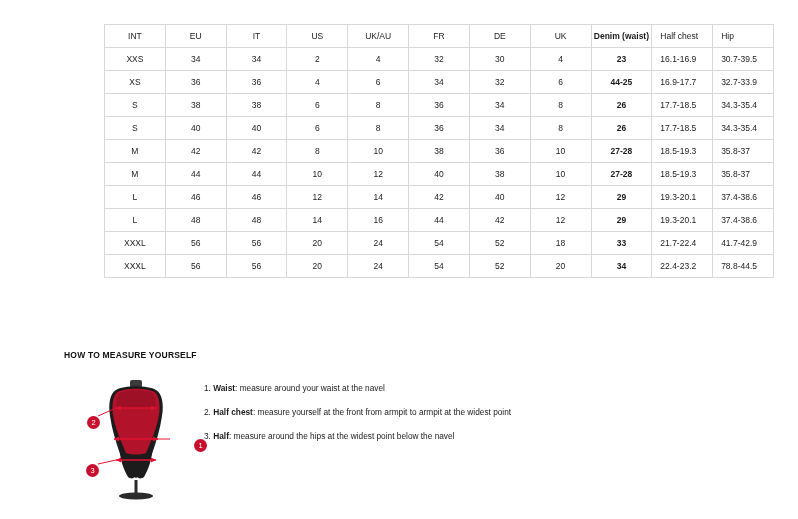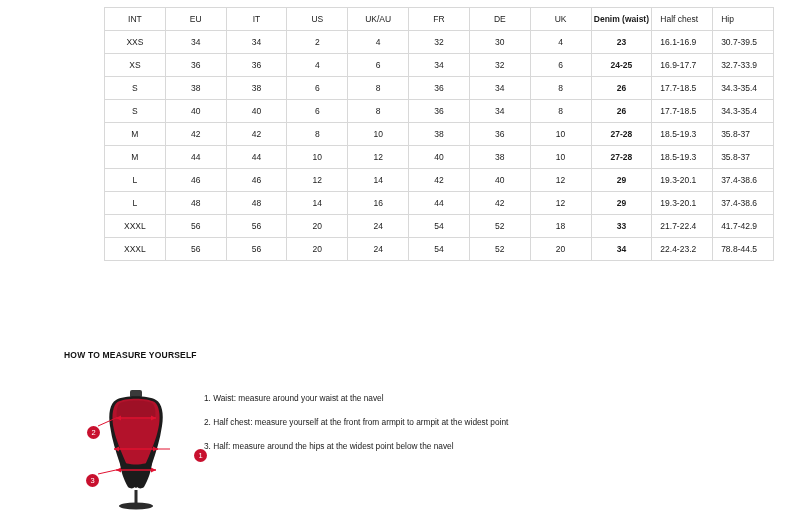--- a/index.html
+++ b/index.html
@@ -13,21 +13,21 @@
     font-family: "Liberation Sans", sans-serif;
     color: #1a1a1a;
     position: relative;
     overflow: hidden;
   }
 
   
   .table-wrap {
     position: absolute;
     left: 64px;
-    top: 7px;
+    top: 24px;
     width: 670px;
     padding-left: 40px;
   }
   table.size-table {
     border-collapse: collapse;
     width: 670px;
     table-layout: fixed;
   }
   table.size-table th,
   table.size-table td {
@@ -63,41 +63,41 @@
     position: absolute;
     left: 64px;
     top: 350px;
     width: 700px;
   }
   .howto-title {
     font-size: 8.5px;
     font-weight: bold;
     letter-spacing: 0.2px;
     color: #111;
-    margin-bottom: 20px;
+    margin-bottom: 10px;
   }
   .howto-body {
     display: flex;
     align-items: flex-start;
   }
   .figure-col {
     width: 140px;
     position: relative;
     height: 130px;
   }
   .notes-col {
     padding-top: 14px;
   }
   .note {
     font-size: 8.3px;
     color: #1a1a1a;
     margin-bottom: 14px;
     line-height: 1.2;
   }
-  .note b { font-weight: normal; }
+  .note b { font-weight: bold; }
 
   
   .figure {
     position: absolute;
     left: 22px;
     top: 6px;
     width: 100px;
     height: 125px;
   }
   .mann-svg { display: block; }
@@ -155,21 +155,21 @@
         </tr>
         <tr>
           <td>XS</td>
           <td>36</td>
           <td>36</td>
           <td>4</td>
           <td>6</td>
           <td>34</td>
           <td>32</td>
           <td>6</td>
-          <td class="col-denim">24-25</td>
+          <td class="col-denim">44-25</td>
           <td class="col-halfchest">16.9-17.7</td>
           <td class="col-hip">32.7-33.9</td>
         </tr>
         <tr>
           <td>S</td>
           <td>38</td>
           <td>38</td>
           <td>6</td>
           <td>8</td>
           <td>36</td>

